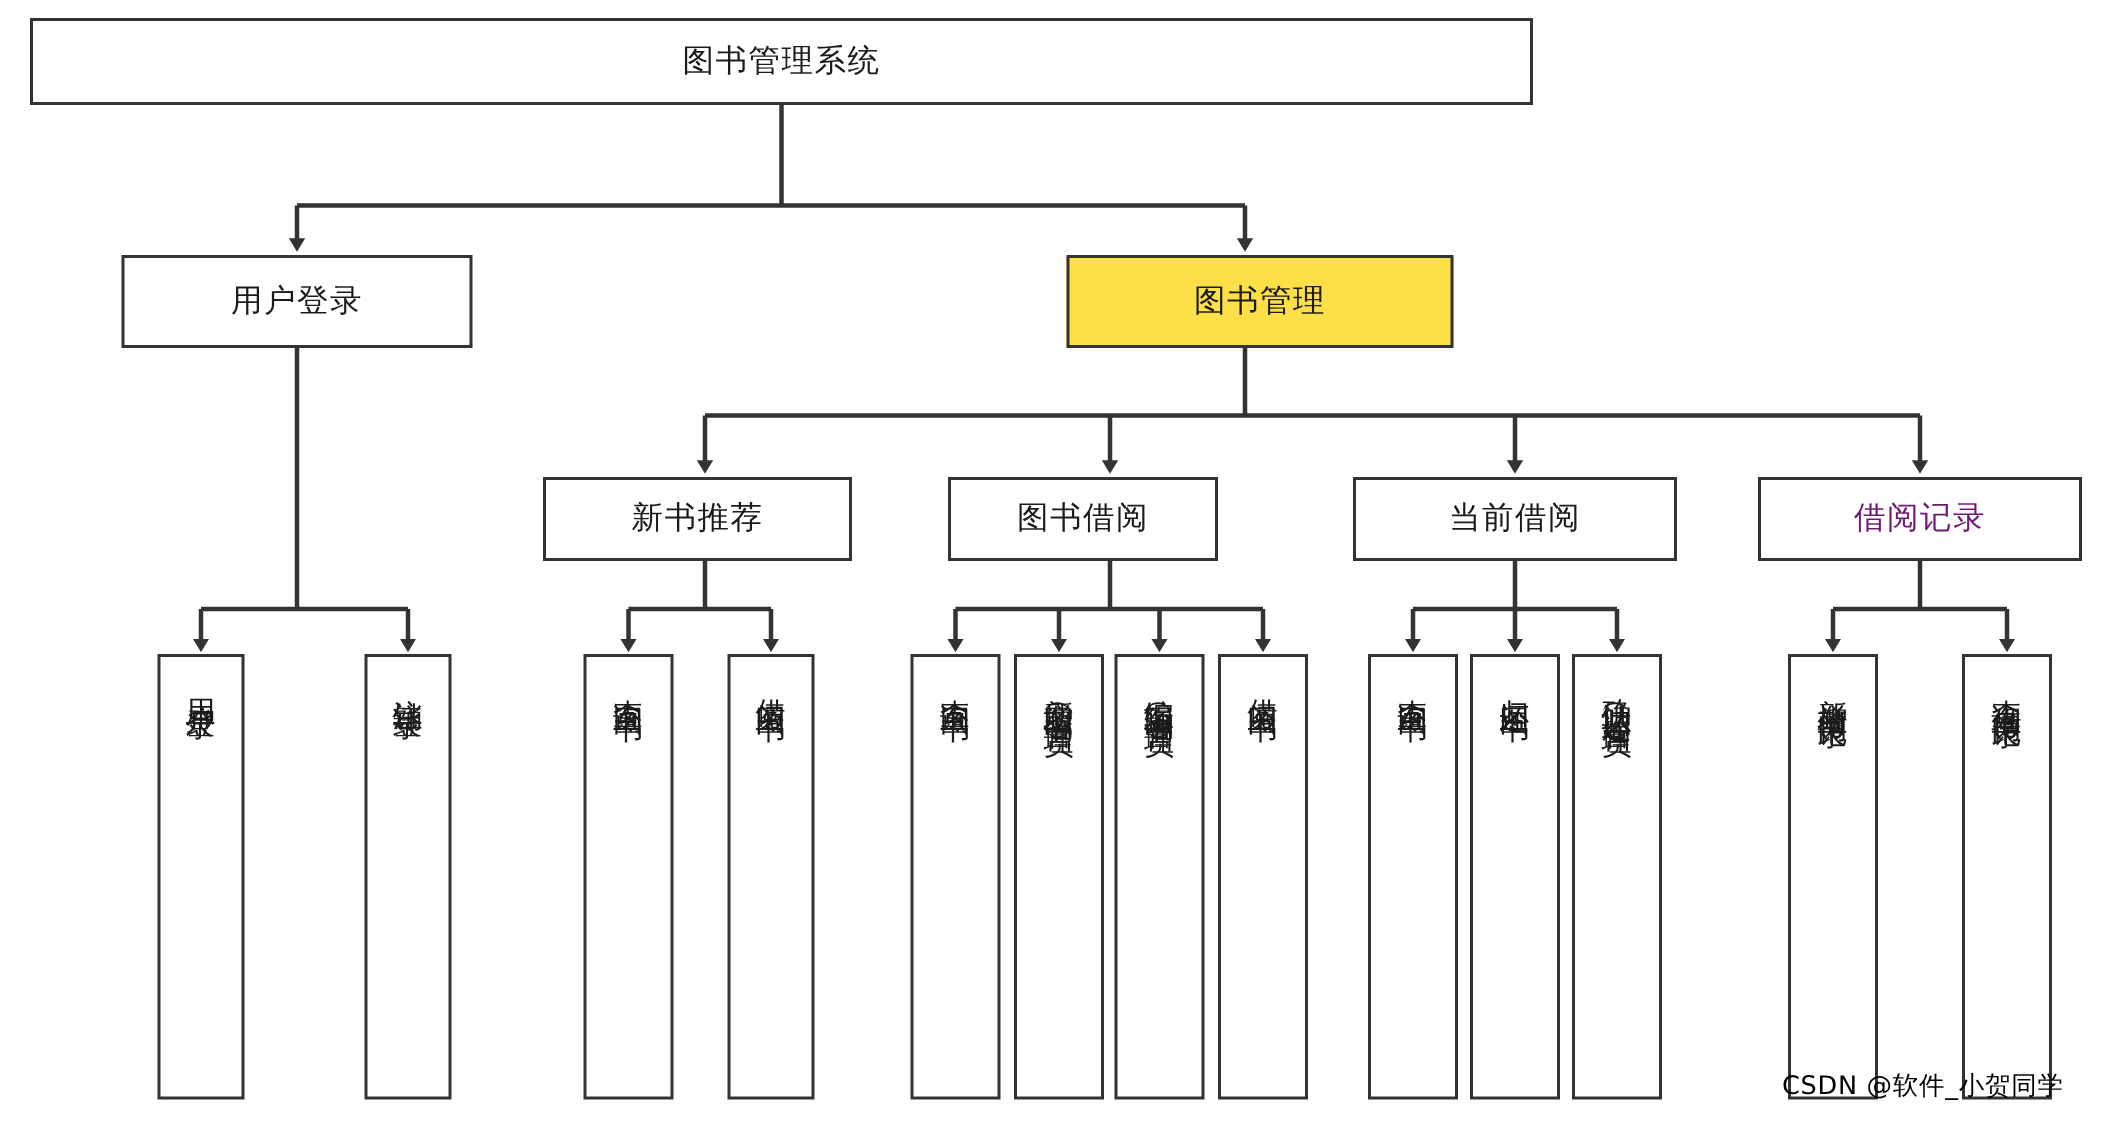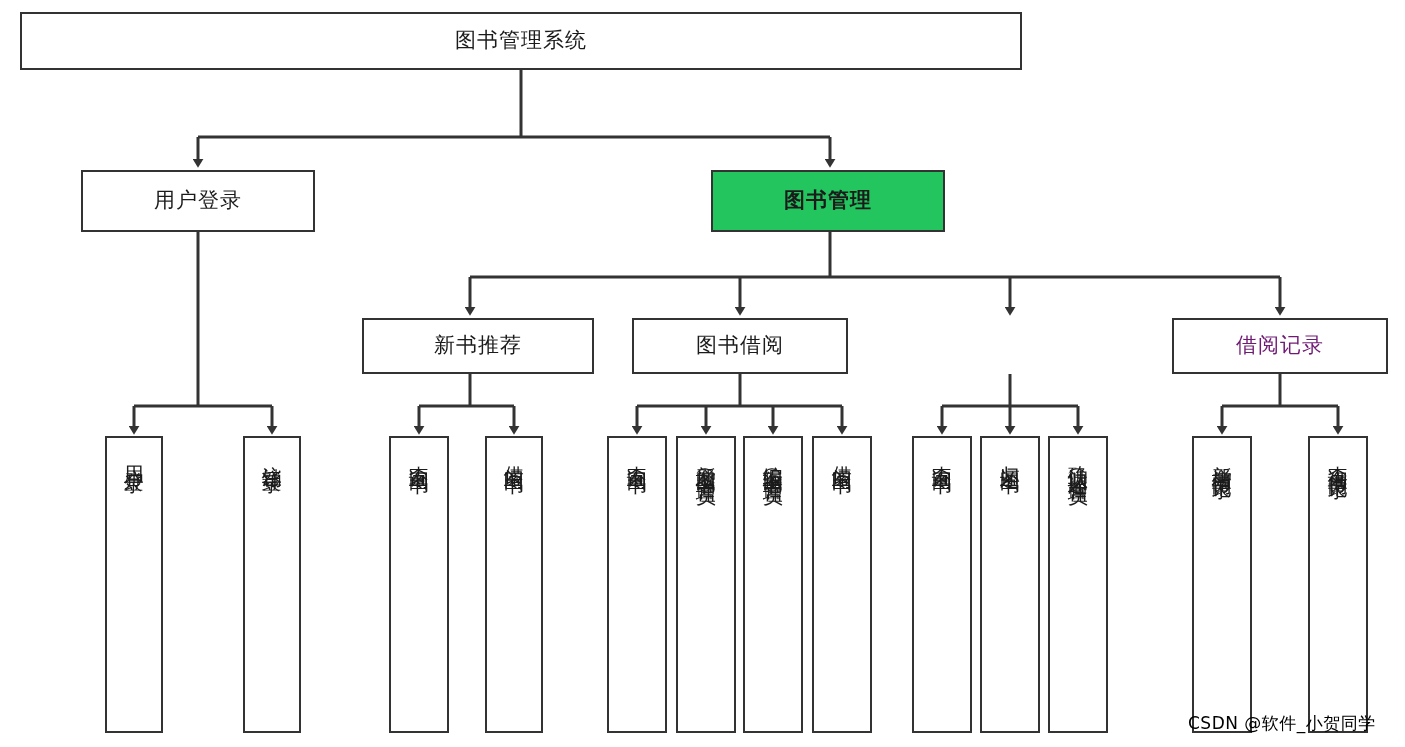--- a/index.html
+++ b/index.html
@@ -116,29 +116,32 @@
     </g>
   </svg>
 
   <div class="node" style="left: 20px; top: 12px; width: 1002px; height: 58px; border-color: rgb(51, 51, 51); background: rgb(255, 255, 255);">
     <span class="label" style="color: rgb(27, 27, 27);">图书管理系统</span>
   </div>
 
   <div class="node" style="left: 81px; top: 170px; width: 234px; height: 62px; border-color: rgb(51, 51, 51); background: rgb(255, 255, 255);">
     <span class="label" style="color: rgb(27, 27, 27);">用户登录</span>
   </div>
-  <div class="node" style="left: 711px; top: 170px; width: 234px; height: 62px; border-color: rgb(51, 51, 51); background: #22c55e; font-weight: bold;">
+  <div class="node" style="left: 711px; top: 170px; width: 258px; height: 62px; border-color: rgb(51, 51, 51); background: #fde047;">
     <span class="label" style="color: rgb(27, 27, 27);">图书管理</span>
   </div>
 
-  <div class="node" style="left: 362px; top: 318px; width: 232px; height: 56px; border-color: rgb(51, 51, 51); background: rgb(255, 255, 255);">
+  <div class="node" style="left: 362px; top: 318px; width: 206px; height: 56px; border-color: rgb(51, 51, 51); background: rgb(255, 255, 255);">
     <span class="label" style="color: rgb(27, 27, 27);">新书推荐</span>
   </div>
-  <div class="node" style="left: 632px; top: 318px; width: 216px; height: 56px; border-color: rgb(51, 51, 51); background: rgb(255, 255, 255);">
+  <div class="node" style="left: 632px; top: 318px; width: 180px; height: 56px; border-color: rgb(51, 51, 51); background: rgb(255, 255, 255);">
     <span class="label" style="color: rgb(27, 27, 27);">图书借阅</span>
+  </div>
+  <div class="node" style="left: 902px; top: 318px; width: 216px; height: 56px; border-color: rgb(51, 51, 51); background: rgb(255, 255, 255);">
+    <span class="label" style="color: rgb(27, 27, 27);">当前借阅</span>
   </div>
   <div class="node" style="left: 1172px; top: 318px; width: 216px; height: 56px; border-color: rgb(51, 51, 51); background: rgb(255, 255, 255);">
     <span class="label" style="color: #701a75;">借阅记录</span>
   </div>
 
   <div class="node leaf vertical" style="left: 105px; top: 436px; width: 58px; height: 297px; border-color: rgb(51, 51, 51); background: rgb(255, 255, 255);">
     <span class="label" style="color: rgb(27, 27, 27);">用户登录</span>
   </div>
   <div class="node leaf vertical" style="left: 243px; top: 436px; width: 58px; height: 297px; border-color: rgb(51, 51, 51); background: rgb(255, 255, 255);">
     <span class="label" style="color: rgb(27, 27, 27);">注销登录</span>

